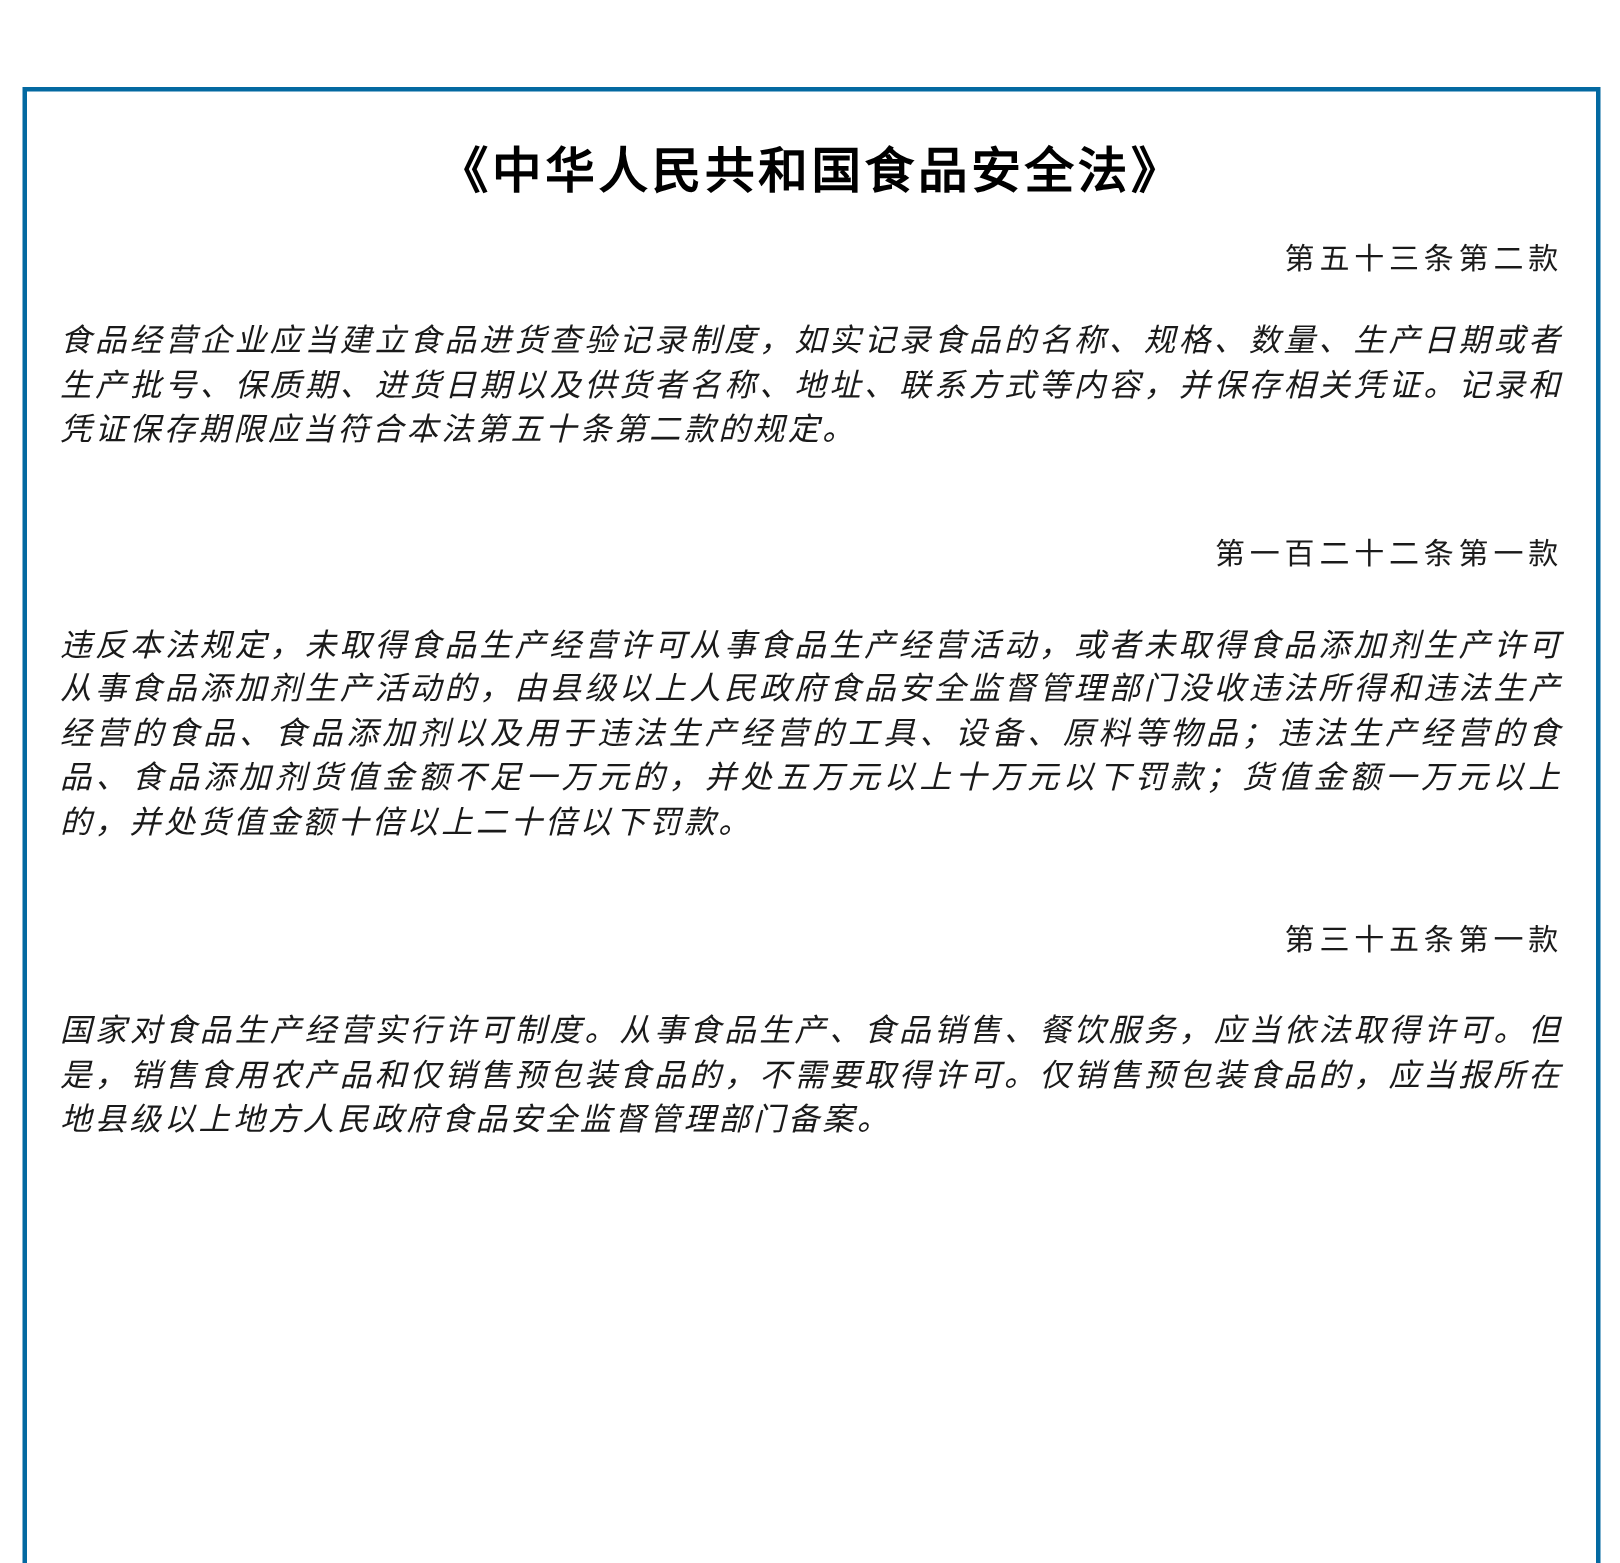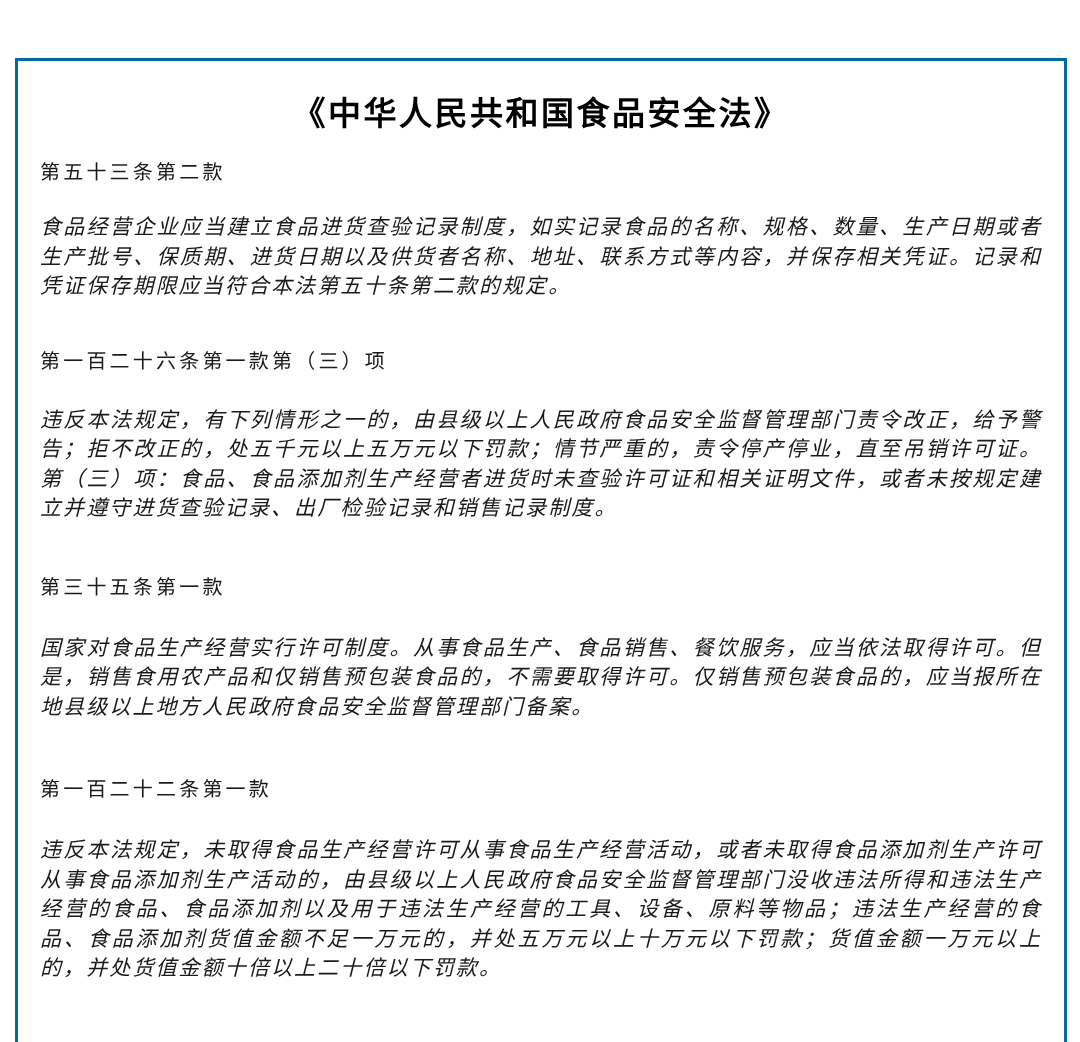--- a/index.html
+++ b/index.html
@@ -55,21 +55,21 @@
     font-size: 33px;
     line-height: 46px;
     letter-spacing: 2.5px;
     color: #000000;
     margin: 6px 0 0 0;
     white-space: nowrap;
   }
 
   
   .article-heading {
-    text-align: left;
+    text-align: right;
     font-family: "DejaVu Serif", "Liberation Serif", serif;
     font-weight: 400;
     font-size: 20px;
     line-height: 30px;
     letter-spacing: 3.2px;
     color: #1a1a1a;
     white-space: nowrap;
   }
 
   
@@ -113,30 +113,26 @@
   <div class="doc-frame">
     <div class="doc-inner">
 
       <h1 class="doc-title">《中华人民共和国食品安全法》</h1>
 
       <div class="section section-1">
         <div class="article-heading">第五十三条第二款</div>
         <p class="article-body">食品经营企业应当建立食品进货查验记录制度，如实记录食品的名称、规格、数量、生产日期或者生产批号、保质期、进货日期以及供货者名称、地址、联系方式等内容，并保存相关凭证。记录和凭证保存期限应当符合本法第五十条第二款的规定。</p>
       </div>
 
-      <div class="section section-2">
-        <div class="article-heading">第一百二十六条第一款第（三）项</div>
-        <p class="article-body">违反本法规定，有下列情形之一的，由县级以上人民政府食品安全监督管理部门责令改正，给予警告；拒不改正的，处五千元以上五万元以下罚款；情节严重的，责令停产停业，直至吊销许可证。第（三）项：食品、食品添加剂生产经营者进货时未查验许可证和相关证明文件，或者未按规定建立并遵守进货查验记录、出厂检验记录和销售记录制度。</p>
+
+      <div class="section section-4">
+        <div class="article-heading">第一百二十二条第一款</div>
+        <p class="article-body">违反本法规定，未取得食品生产经营许可从事食品生产经营活动，或者未取得食品添加剂生产许可从事食品添加剂生产活动的，由县级以上人民政府食品安全监督管理部门没收违法所得和违法生产经营的食品、食品添加剂以及用于违法生产经营的工具、设备、原料等物品；违法生产经营的食品、食品添加剂货值金额不足一万元的，并处五万元以上十万元以下罚款；货值金额一万元以上的，并处货值金额十倍以上二十倍以下罚款。</p>
       </div>
 
       <div class="section section-3">
         <div class="article-heading">第三十五条第一款</div>
         <p class="article-body">国家对食品生产经营实行许可制度。从事食品生产、食品销售、餐饮服务，应当依法取得许可。但是，销售食用农产品和仅销售预包装食品的，不需要取得许可。仅销售预包装食品的，应当报所在地县级以上地方人民政府食品安全监督管理部门备案。</p>
       </div>
 
-      <div class="section section-4">
-        <div class="article-heading">第一百二十二条第一款</div>
-        <p class="article-body">违反本法规定，未取得食品生产经营许可从事食品生产经营活动，或者未取得食品添加剂生产许可从事食品添加剂生产活动的，由县级以上人民政府食品安全监督管理部门没收违法所得和违法生产经营的食品、食品添加剂以及用于违法生产经营的工具、设备、原料等物品；违法生产经营的食品、食品添加剂货值金额不足一万元的，并处五万元以上十万元以下罚款；货值金额一万元以上的，并处货值金额十倍以上二十倍以下罚款。</p>
-      </div>
-
     </div>
   </div>
 </div>
 
 </body></html>

